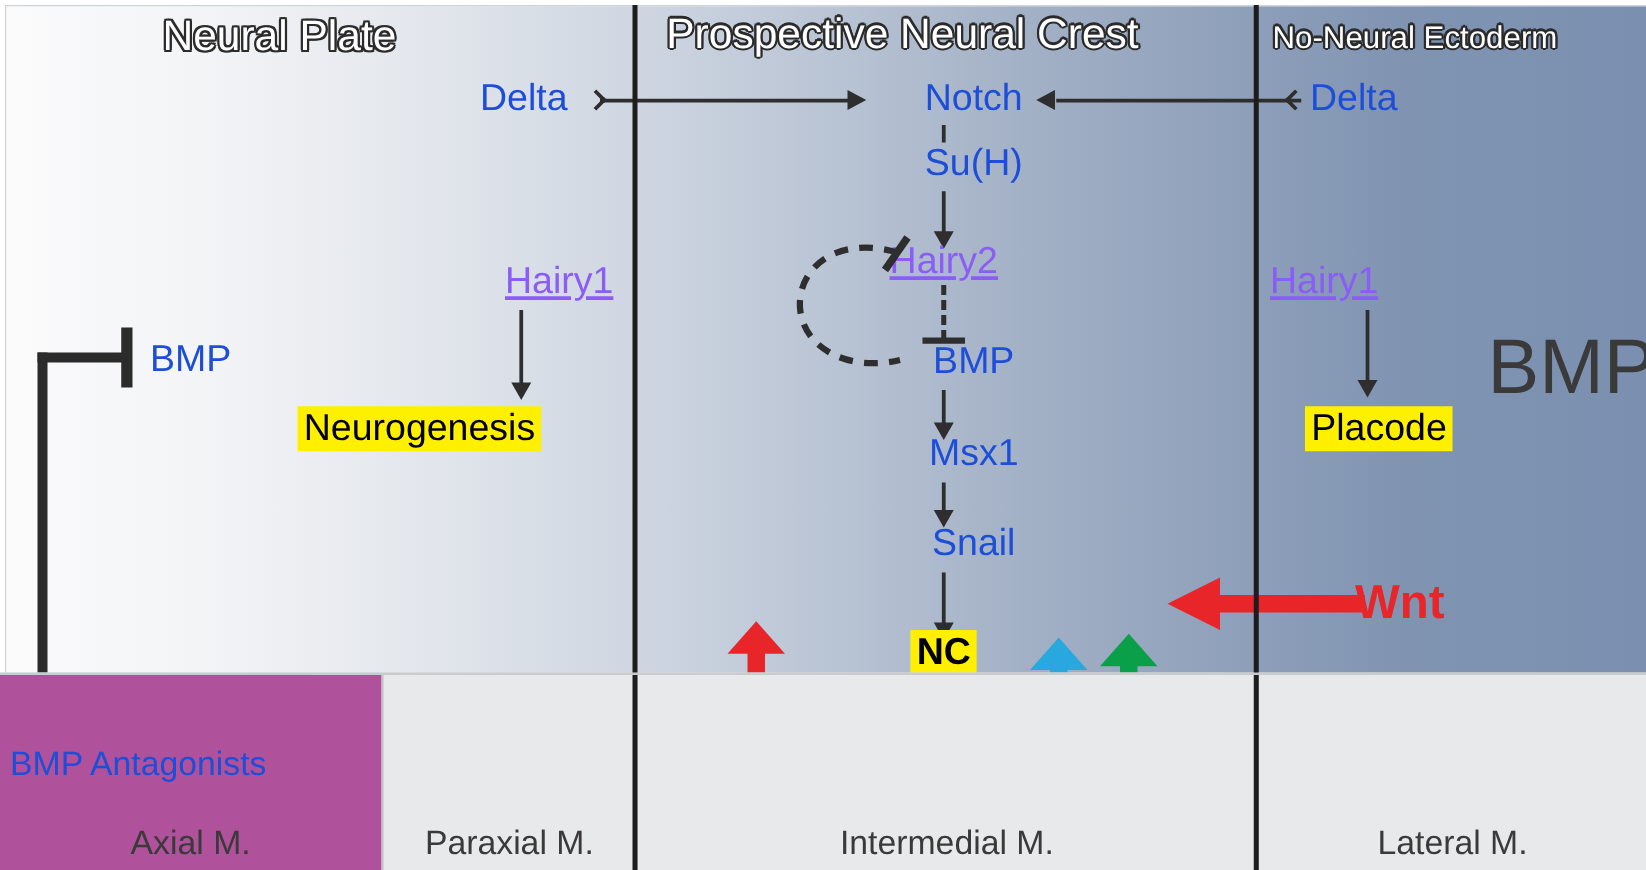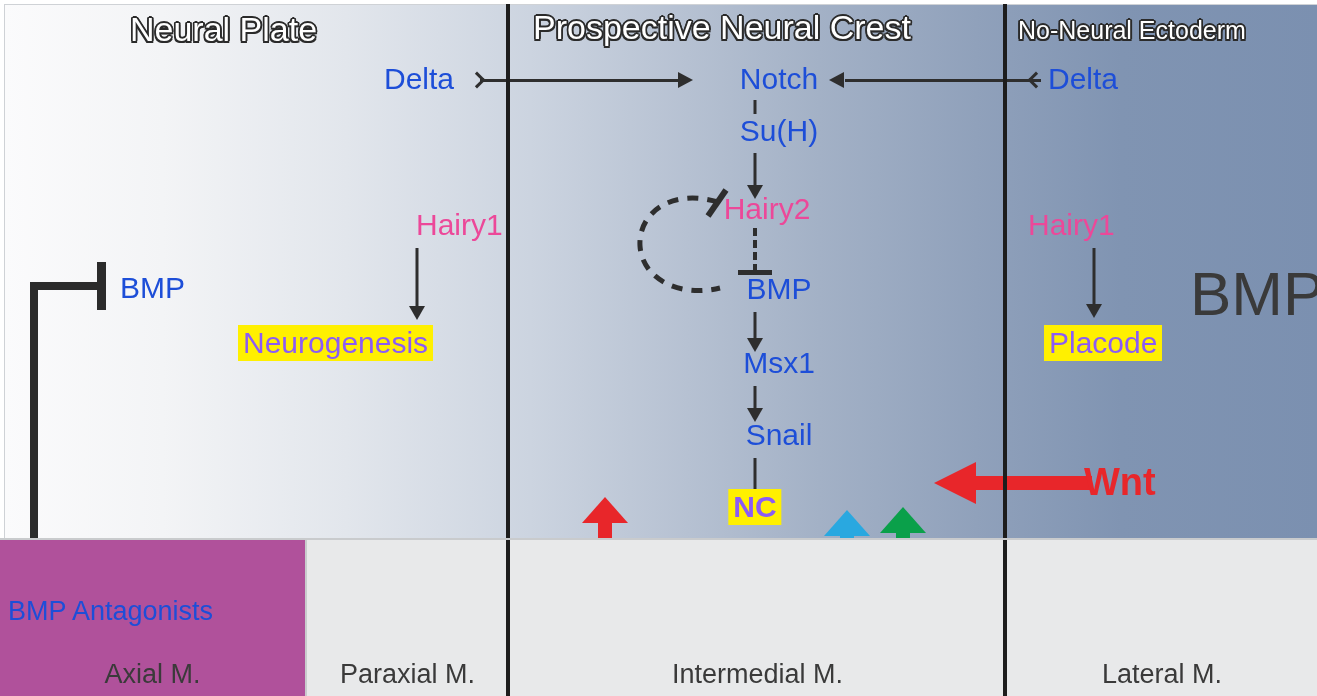--- a/index.html
+++ b/index.html
@@ -121,31 +121,31 @@
     position: absolute;
     font-size: 30px;
     color: #1d4ed8;
     white-space: nowrap;
   }
   .node.center { transform: translateX(-50%); margin-left: 24px; }
 
   .gene {
     position: absolute;
     font-size: 30px;
-    color: #ec4899;
+    color: #8b5cf6;
+    text-decoration: underline;
     text-underline-offset: 3px;
     white-space: nowrap;
-    margin-left: 12px;
   }
   .gene.center { transform: translateX(-50%); }
 
   .hl {
     position: absolute;
     background: #fff000;
-    color: #8b5cf6;
+    color: #000000;
     font-size: 30px;
     padding: 1px 5px;
     white-space: nowrap;
   }
   .hl.center { transform: translateX(-50%); }
   #node-nc { font-weight: bold; font-size: 30px; }
 
   #node-bmp-big {
     position: absolute;
     left: 1190px; top: 258px;
@@ -346,21 +346,21 @@
   <div class="ahead-down" style="left:755px; top:338px;"></div>
 
   <div class="node center" id="node-msx1" style="left:755px; top:346px;">Msx1</div>
   <div class="vline" style="left:755px; top:386px; height:26px;"></div>
   <div class="ahead-down" style="left:755px; top:408px;"></div>
 
   <div class="node center" id="node-snail" style="left:755px; top:418px;">Snail</div>
   <div class="vline" style="left:755px; top:458px; height:44px;"></div>
   <div class="ahead-down" style="left:755px; top:498px;"></div>
 
-  <div class="hl center" id="node-nc" style="left:755px; top:489px;">NC</div>
+  <div class="hl center" id="node-nc" style="left:755px; top:504px;">NC</div>
 
   <div class="node" id="node-delta-ne" style="left:1048px; top:62px;">Delta</div>
   <div class="chev l" style="left:1030px; top:74px;"></div>
   <div class="hline" style="left:845px; top:79px; width:196px;"></div>
   <div class="ahead-left" style="left:829px; top:72px;"></div>
 
   <div class="gene" id="gene-hairy1-ne" style="left:1016px; top:208px;">Hairy1</div>
   <div class="vline" style="left:1094px; top:248px; height:60px;"></div>
   <div class="ahead-down" style="left:1094px; top:304px;"></div>
   <div class="hl" id="node-placode" style="left:1044px; top:325px;">Placode</div>

